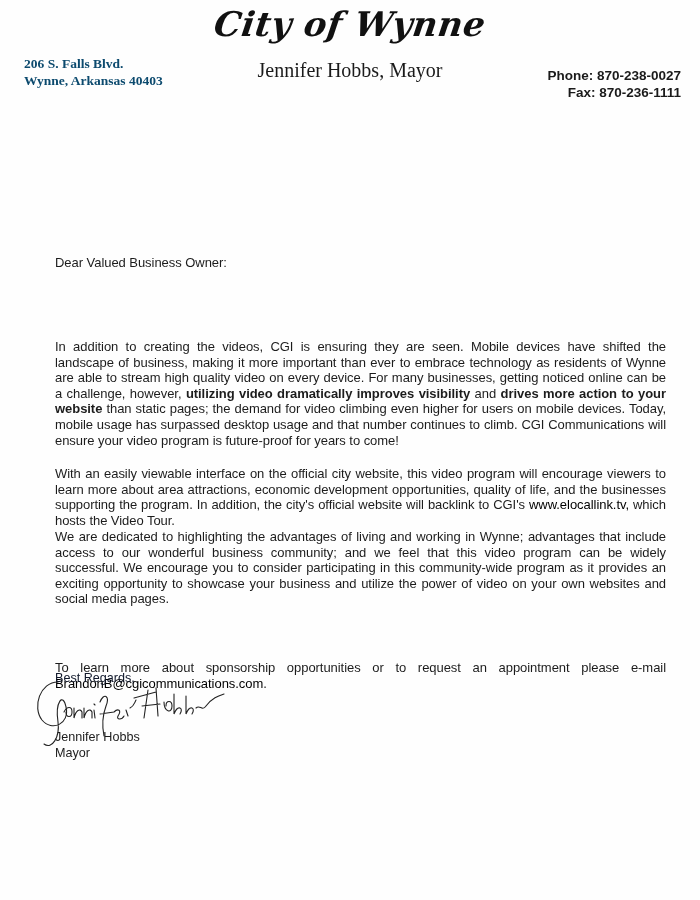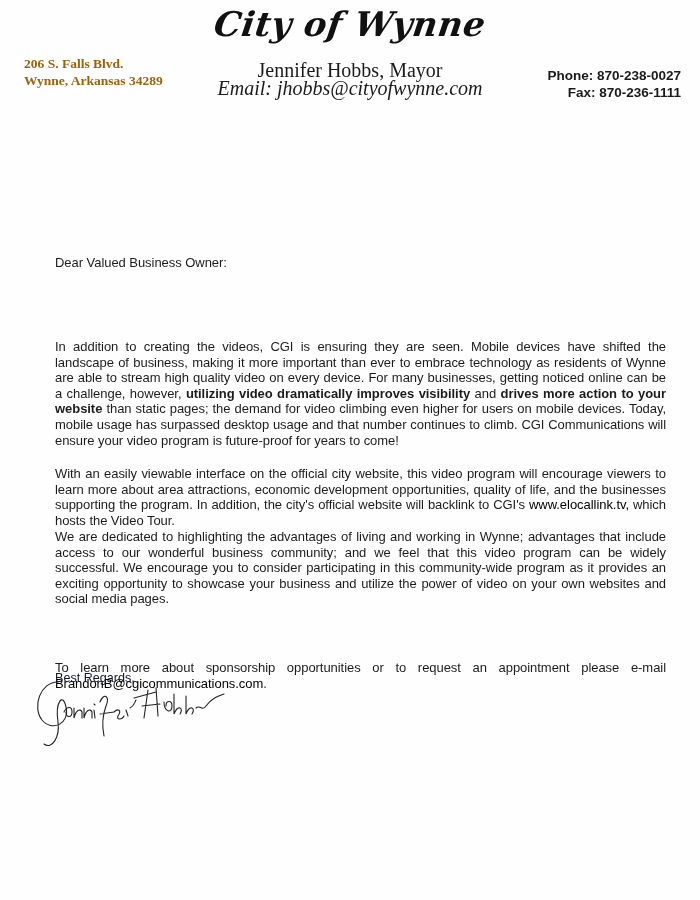--- a/index.html
+++ b/index.html
@@ -6,21 +6,21 @@
   body { width: 700px; height: 900px; position: relative; overflow: hidden; color: #111; }
   .page { position: absolute; left: 0; top: 0; width: 700px; height: 900px; background: #fefefe; }
 
   
   .city-title {
     position: absolute; left: 200px; top: 2px; width: 300px; text-align: center;
     font-family: "DejaVu Serif", serif; font-style: italic; font-weight: bold;
     font-size: 34px; letter-spacing: 0.5px; line-height: 44px; color: #111;
     transform: skewX(-8deg);
   }
-  .addr { position: absolute; left: 24px; top: 55px; font-family: "Liberation Serif", serif; font-weight: bold; font-size: 13.5px; line-height: 17px; color: #a16207; }
+  .addr { position: absolute; left: 24px; top: 55px; font-family: "Liberation Serif", serif; font-weight: bold; font-size: 13.5px; line-height: 17px; color: #0c4a6e; }
   .mayor-block { position: absolute; left: 200px; top: 61px; width: 300px; text-align: center; font-family: "Liberation Serif", serif; font-size: 20px; line-height: 18px; color: #1a1a1a; }
   .mayor-block .email { font-style: italic; }
   .contact { position: absolute; right: 19px; top: 67px; text-align: right; font-family: Liberation Sans, sans-serif; font-weight: bold; font-size: 13.5px; line-height: 17px; color: #1a1a1a; }
 
   
   .body-text {
     position: absolute; left: 55px; width: 611px;
     font-family: "Liberation Sans", sans-serif; font-size: 13px; line-height: 15.6px;
     color: #1c1c1c; text-align: justify; letter-spacing: -0.05px;
   }
@@ -38,26 +38,25 @@
 </style>
 </head>
 <body>
 
 <div class="page">
 
   <div class="city-title">City of Wynne</div>
 
   <div class="addr">
     <div>206 S. Falls Blvd.</div>
-    <div>Wynne, Arkansas 34289</div>
+    <div>Wynne, Arkansas 40403</div>
   </div>
 
   <div class="mayor-block">
     <div>Jennifer Hobbs, Mayor</div>
-    <div class="email"><span>Email: </span><span>jhobbs@cityofwynne.com</span></div>
   </div>
 
   <div class="contact">
     <div>Phone: 870-238-0027</div>
     <div>Fax: 870-236-1111</div>
   </div>
 
   <div class="body-text salutation">Dear Valued Business Owner:</div>
 
 
@@ -72,14 +71,18 @@
   <div class="closing">Best Regards,</div>
 
   <svg class="signature" viewBox="0 0 250 80" fill="none" stroke="#222" stroke-width="1.1" stroke-linecap="round">
     <path d="M28 10 C 10 10, 2 35, 12 48 C 22 60, 40 52, 36 35 C 33 20, 25 30, 28 50 C 30 65, 22 78, 14 72"></path>
     <path d="M34 40 c 3 -6 8 -6 8 0 c 0 6 -6 6 -6 0 M44 36 l 0 10 c 2 -8 6 -10 8 -6 l 0 6 M54 36 l 0 10 c 2 -8 6 -10 8 -6 l 0 6 M64 38 l 1 8 M64 32 l 1 1"></path>
     <path d="M70 30 c 4 -10 10 -6 6 4 c -3 8 -4 20 -2 30 M70 42 l 14 -2 M84 40 c 4 -4 8 -2 4 4 c -2 4 4 4 6 0 M96 38 l 2 6 M100 36 c 4 -2 4 -4 6 -8"></path>
     <path d="M104 26 l 22 -6 M118 18 l -4 28 M126 16 l 2 28 M112 34 l 18 -2"></path>
     <path d="M134 30 c 0 10 8 12 8 4 c 0 -6 -6 -6 -6 0 M144 22 l 0 20 c 4 -10 10 -6 6 0 M156 24 l 0 18 c 4 -10 10 -6 6 0 M166 36 c 4 -4 6 4 10 -2 c 6 -8 12 -10 18 -12"></path>
   </svg>
 
+  <div class="signer">
+    <div>Jennifer Hobbs</div>
+    <div>Mayor</div>
+  </div>
 
 </div>
 
 </body></html>

